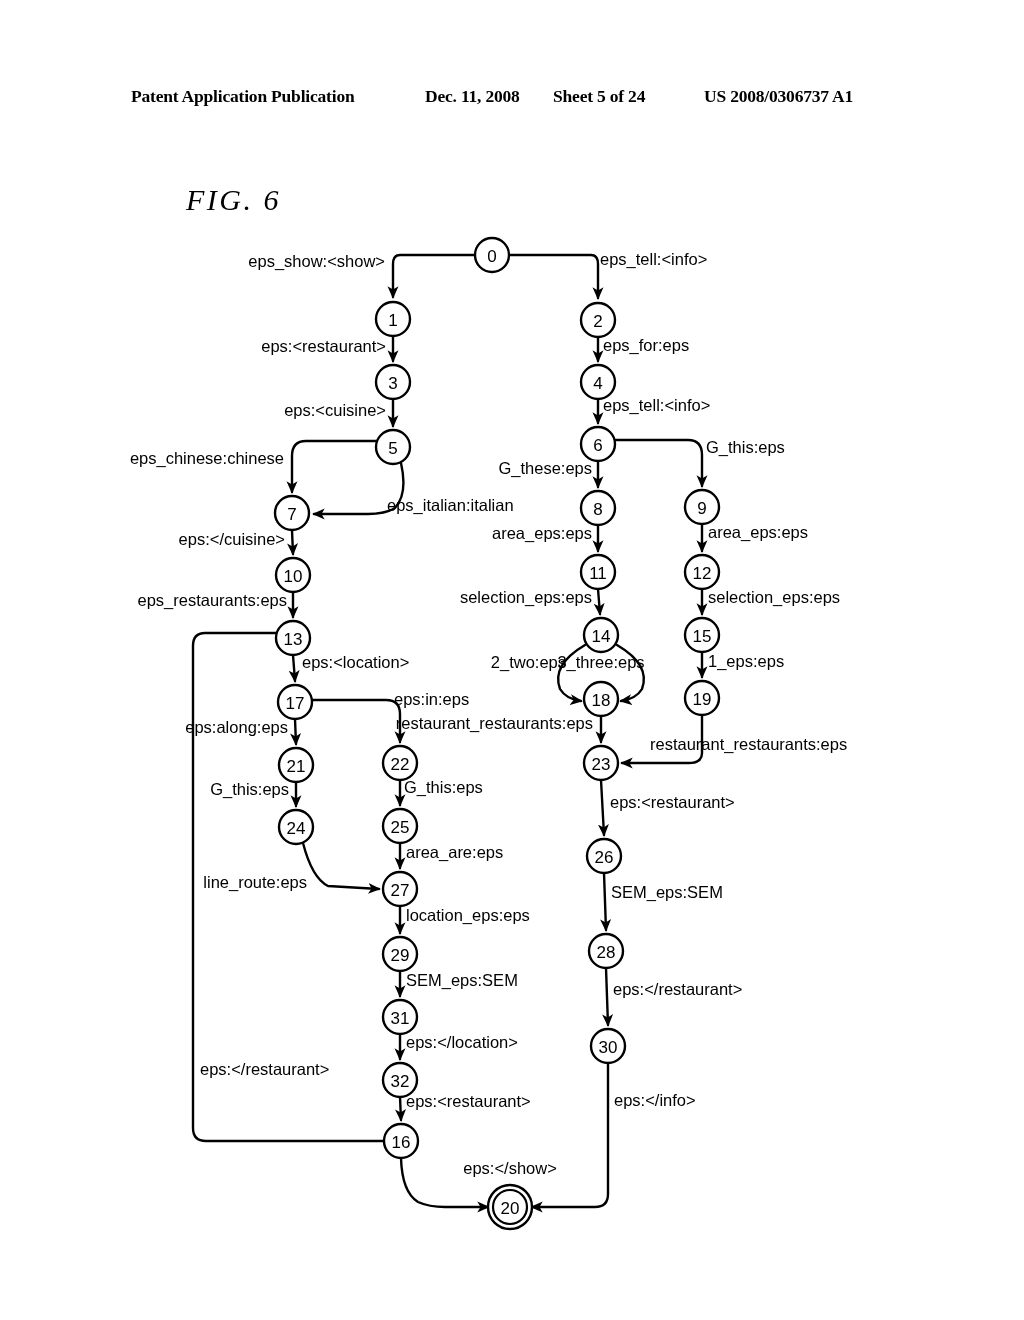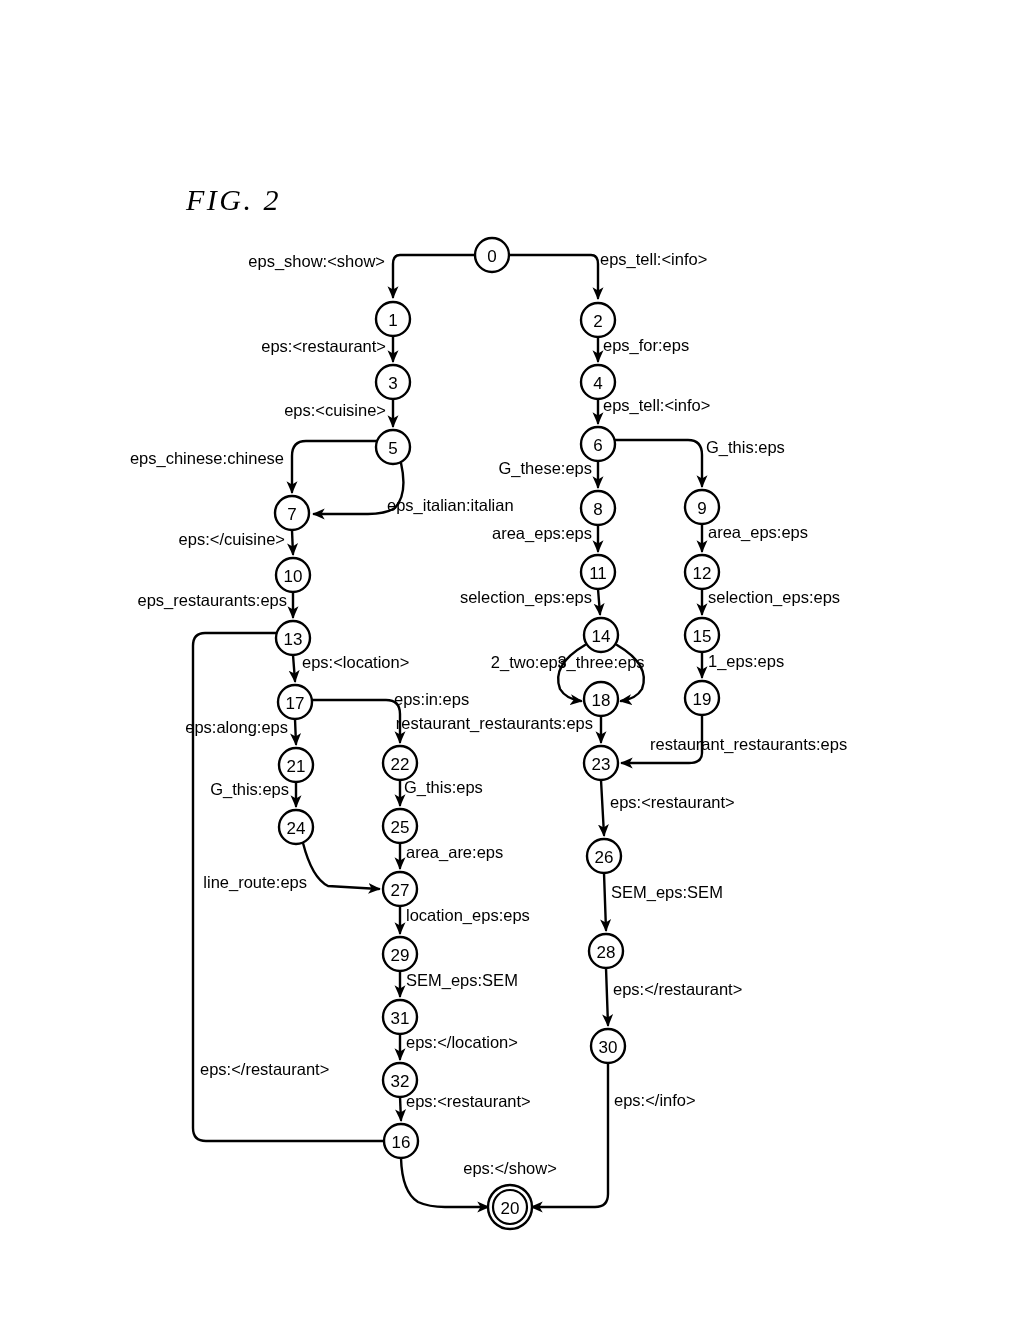--- a/index.html
+++ b/index.html
@@ -92,22 +92,28 @@
   }
   .lab-end   { text-anchor: end; }
   .lab-start { text-anchor: start; }
   .lab-mid   { text-anchor: middle; }
 </style>
 </head>
 <body>
 
 <div id="page">
 
-
-  <div id="fig-title">FIG. 2</div>
+  <div id="header">
+    <span class="h-pub">Patent Application Publication</span>
+    <span class="h-date">Dec. 11, 2008</span>
+    <span class="h-sheet">Sheet 5 of 24</span>
+    <span class="h-pat">US 2008/0306737 A1</span>
+  </div>
+
+  <div id="fig-title">FIG. 6</div>
 
   <svg id="diagram" viewBox="0 0 1024 1320" xmlns="http://www.w3.org/2000/svg">
     <defs>
       <marker id="arrow" viewBox="0 0 10 10" refX="8.6" refY="5" markerWidth="5.2" markerHeight="5.2" orient="auto-start-reverse">
         <path d="M 0 0.6 L 10 5 L 0 9.4 L 2.6 5 Z" fill="#000000"></path>
       </marker>
     </defs>
 
     <g id="edges-layer">
 

